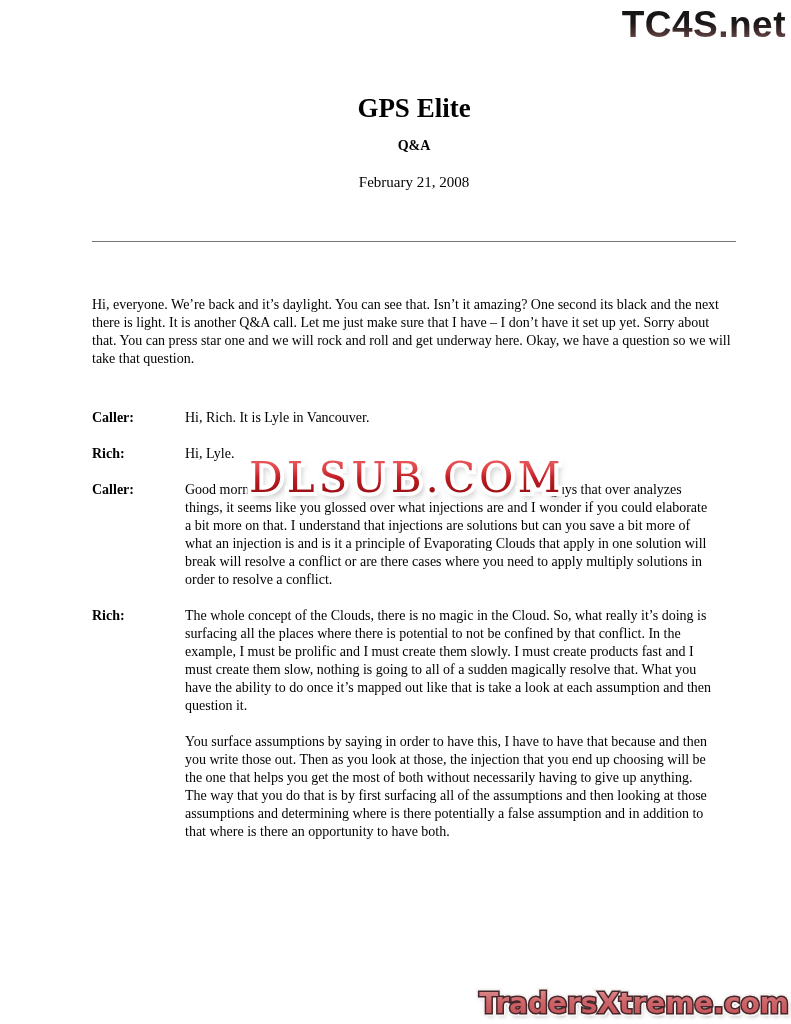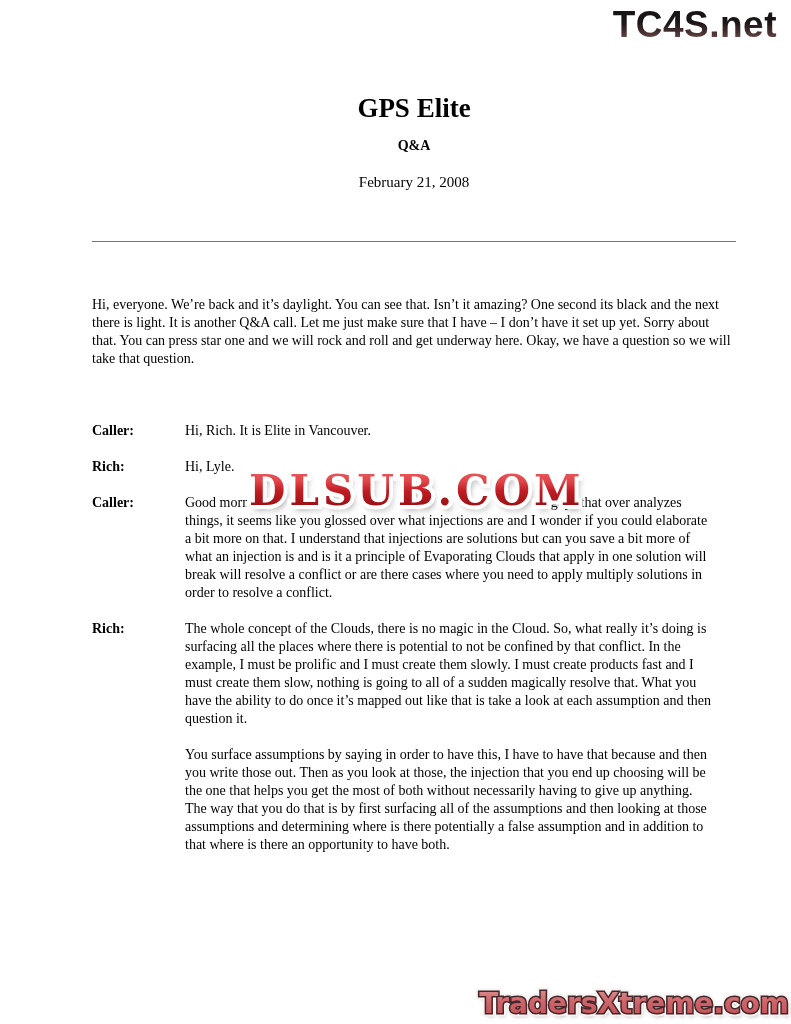--- a/index.html
+++ b/index.html
@@ -10,21 +10,21 @@
     background: #ffffff;
     overflow: hidden;
     font-family: "Liberation Serif", serif;
     color: #000000;
   }
 
   
   .tc4s-logo {
     position: absolute;
     top: 4px;
-    right: 14px;
+    right: 5px;
     font-family: "Liberation Sans", sans-serif;
     font-weight: bold;
     font-size: 37px;
     line-height: 42px;
     letter-spacing: 0.5px;
     background: linear-gradient(180deg, #141414 10%, #1c1717 45%, #4d3434 70%, #9a6c6c 100%);
     -webkit-background-clip: text;
     background-clip: text;
     color: transparent;
     text-align: right;
@@ -40,37 +40,37 @@
   .divider {
     border: none;
     border-top: 1px solid #767676;
     margin: 49px 0 0 0;
   }
 
   .body-text { font-size: 14px; line-height: 18px; }
 
   .intro { margin: 54px 0 12px 0; }
 
-  .dialog { margin-top: 54px; }
+  .dialog { margin-top: 41px; }
   .dlg-row { display: flex; margin: 0 0 18px 0; }
   .speaker { width: 93px; flex: 0 0 93px; font-weight: bold; }
   .dlg-text { margin: 0; width: 527px; position: relative; }
 
   .wm-gap { display: inline-block; width: 298px; height: 1px; vertical-align: baseline; }
 
   
   .wm-dlsub {
     position: absolute;
     left: 64px;
     top: -27px;
     width: 300px;
     height: 48px;
     z-index: 3;
     font-family: "DejaVu Serif", serif;
-    font-weight: bold;
+    font-weight: normal;
     font-size: 42px;
     line-height: 48px;
     letter-spacing: 4px;
     white-space: nowrap;
   }
   .wm-dlsub .layer { position: absolute; left: 0; top: 0; }
   .wm-dlsub .outline {
     color: #ffffff;
     -webkit-text-stroke: 8px #ffffff;
     text-shadow: 3px 5px 6px rgba(110,110,110,0.65);
@@ -128,21 +128,21 @@
     </div>
 
     <hr class="divider">
 
     <p class="intro body-text">Hi, everyone. We’re back and it’s daylight. You can see that. Isn’t it amazing? One second its black and the next there is light. It is another Q&amp;A call. Let me just make sure that I have – I don’t have it set up yet. Sorry about that. You can press star one and we will rock and roll and get underway here. Okay, we have a question so we will take that question.</p>
 
     <section class="dialog body-text">
 
       <div class="dlg-row">
         <span class="speaker">Caller:</span>
-        <p class="dlg-text">Hi, Rich. It is Elite in Vancouver.</p>
+        <p class="dlg-text">Hi, Rich. It is Lyle in Vancouver.</p>
       </div>
 
       <div class="dlg-row">
         <span class="speaker">Rich:</span>
         <p class="dlg-text">Hi, Lyle.</p>
       </div>
 
       <div class="dlg-row">
         <span class="speaker">Caller:</span>
         <p class="dlg-text"><span>Good morn</span><span class="wm-gap"></span> <span>guys that over analyzes things, it seems like you glossed over what injections are and I wonder if you could elaborate a bit more on that. I understand that injections are solutions but can you save a bit more of what an injection is and is it a principle of Evaporating Clouds that apply in one solution will break will resolve a conflict or are there cases where you need to apply multiply solutions in order to resolve a conflict.</span><span class="wm-dlsub">

